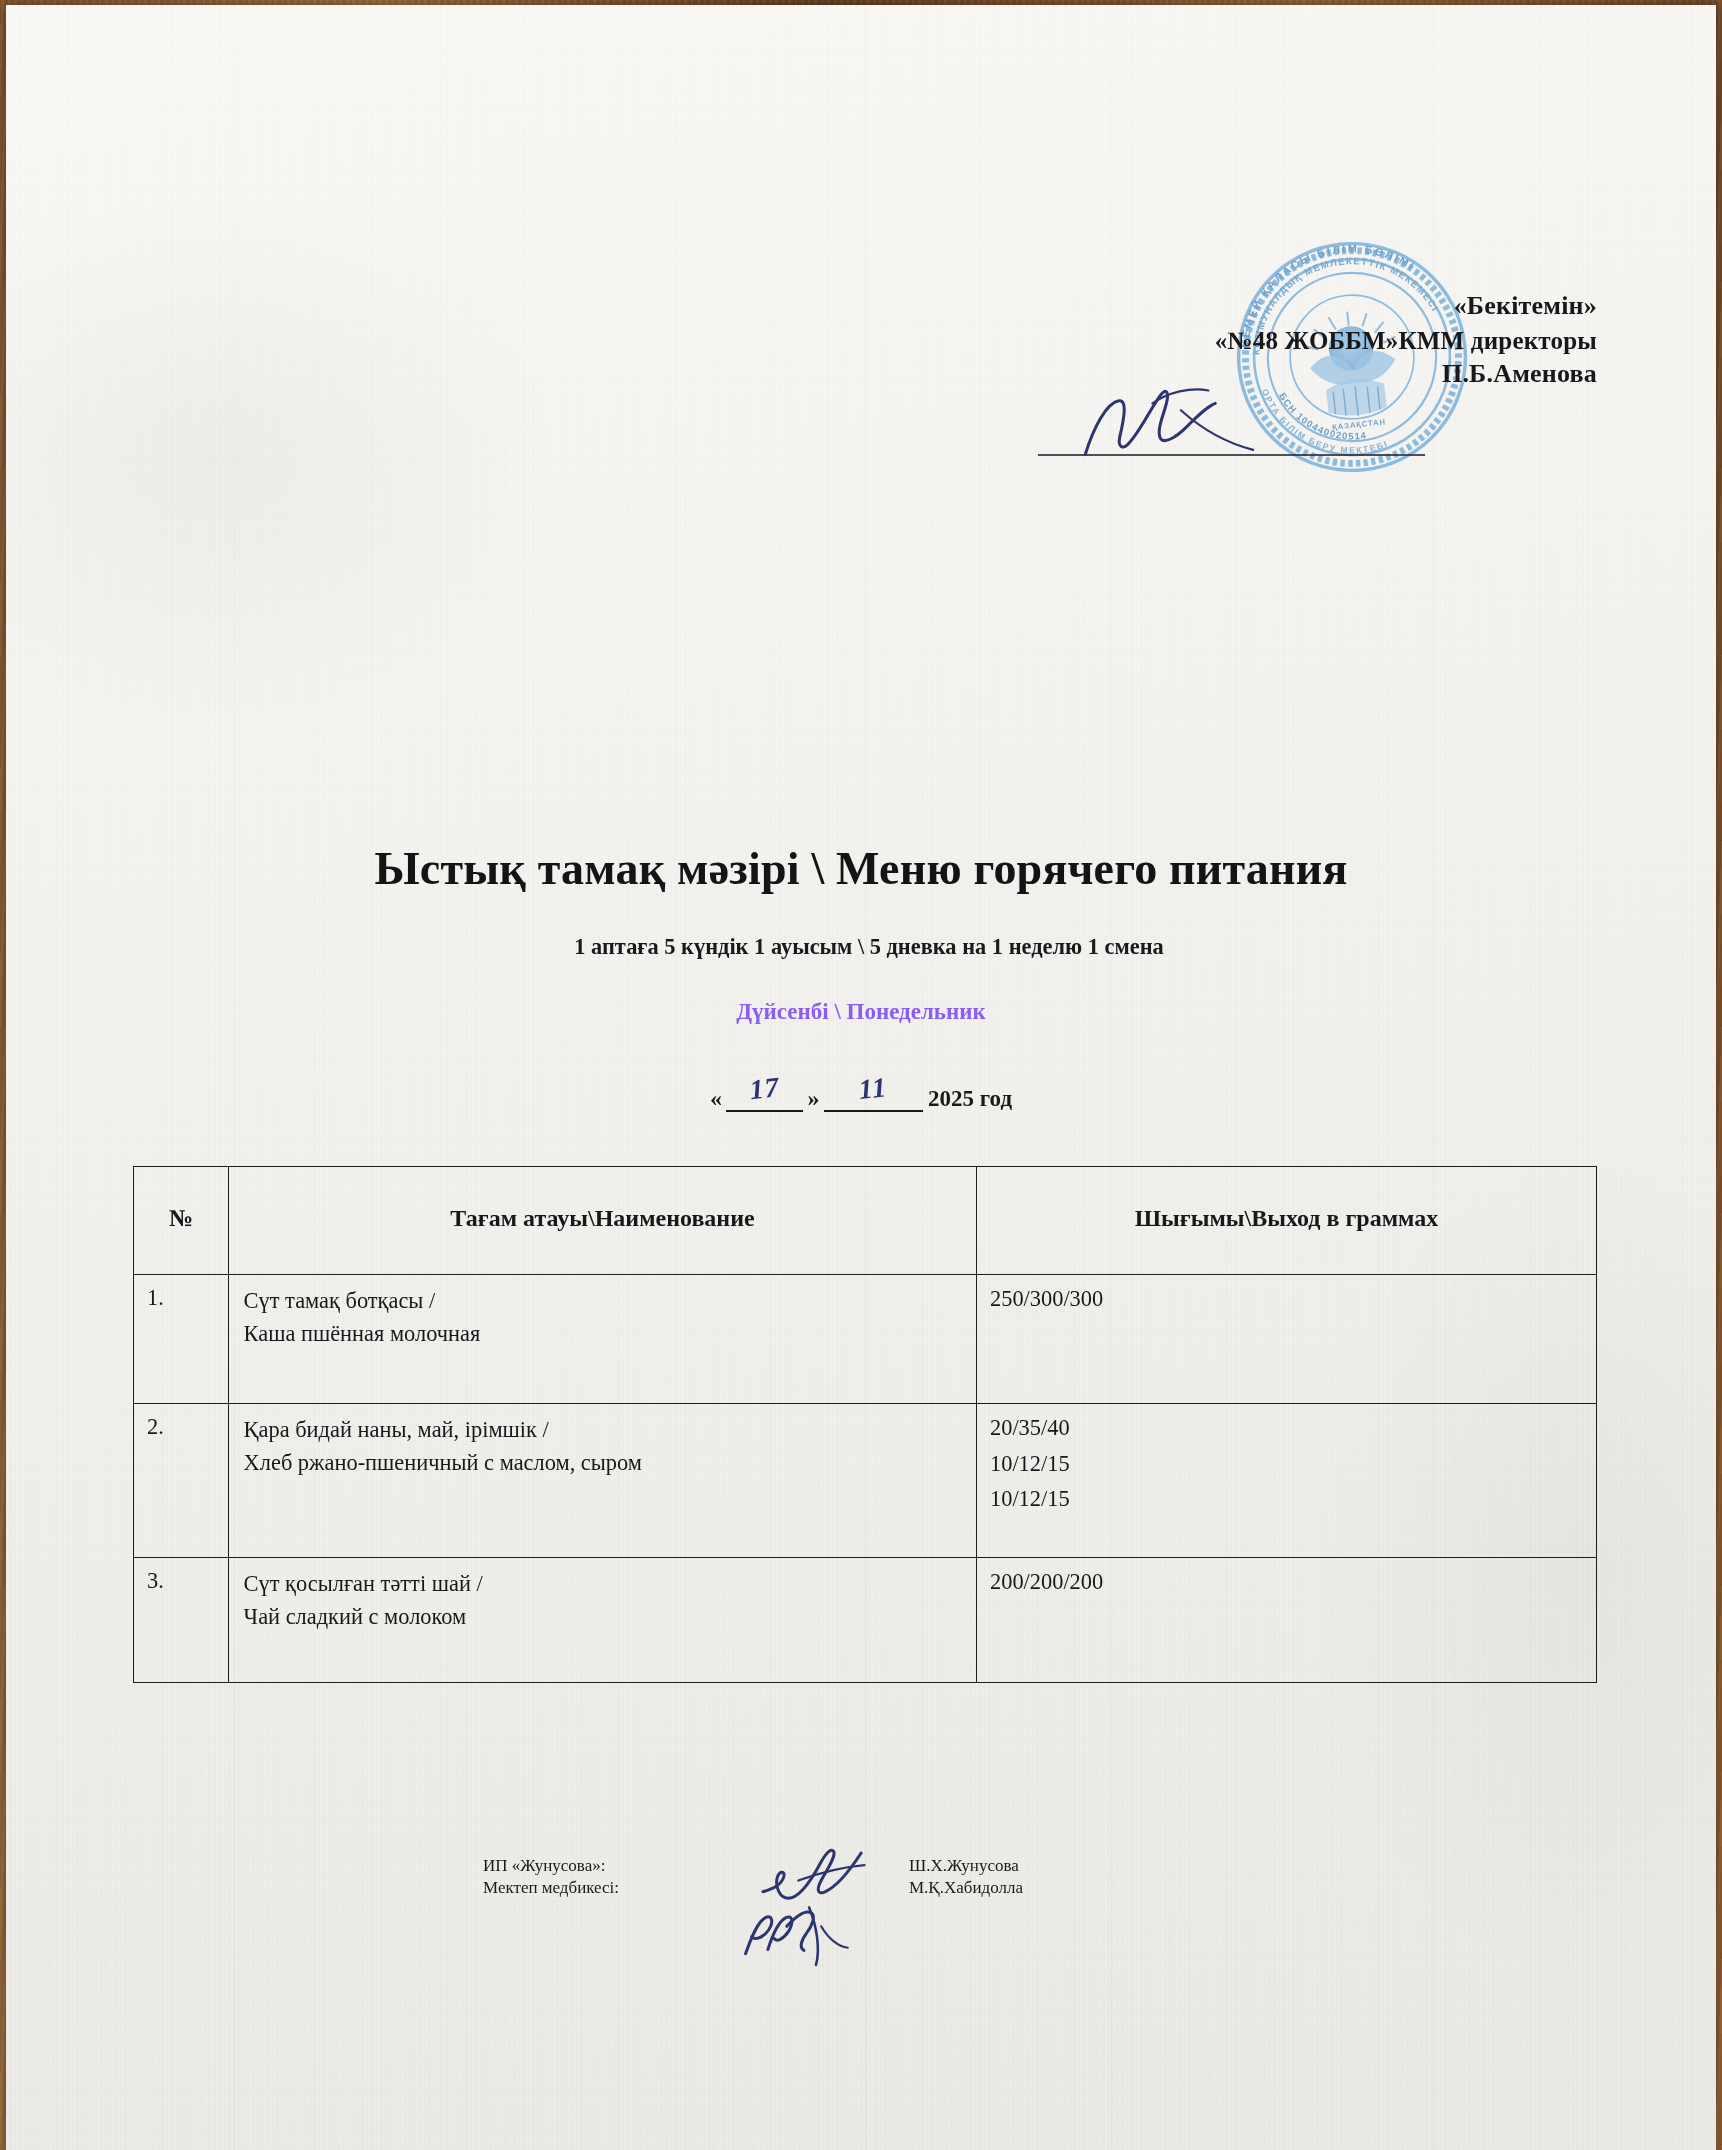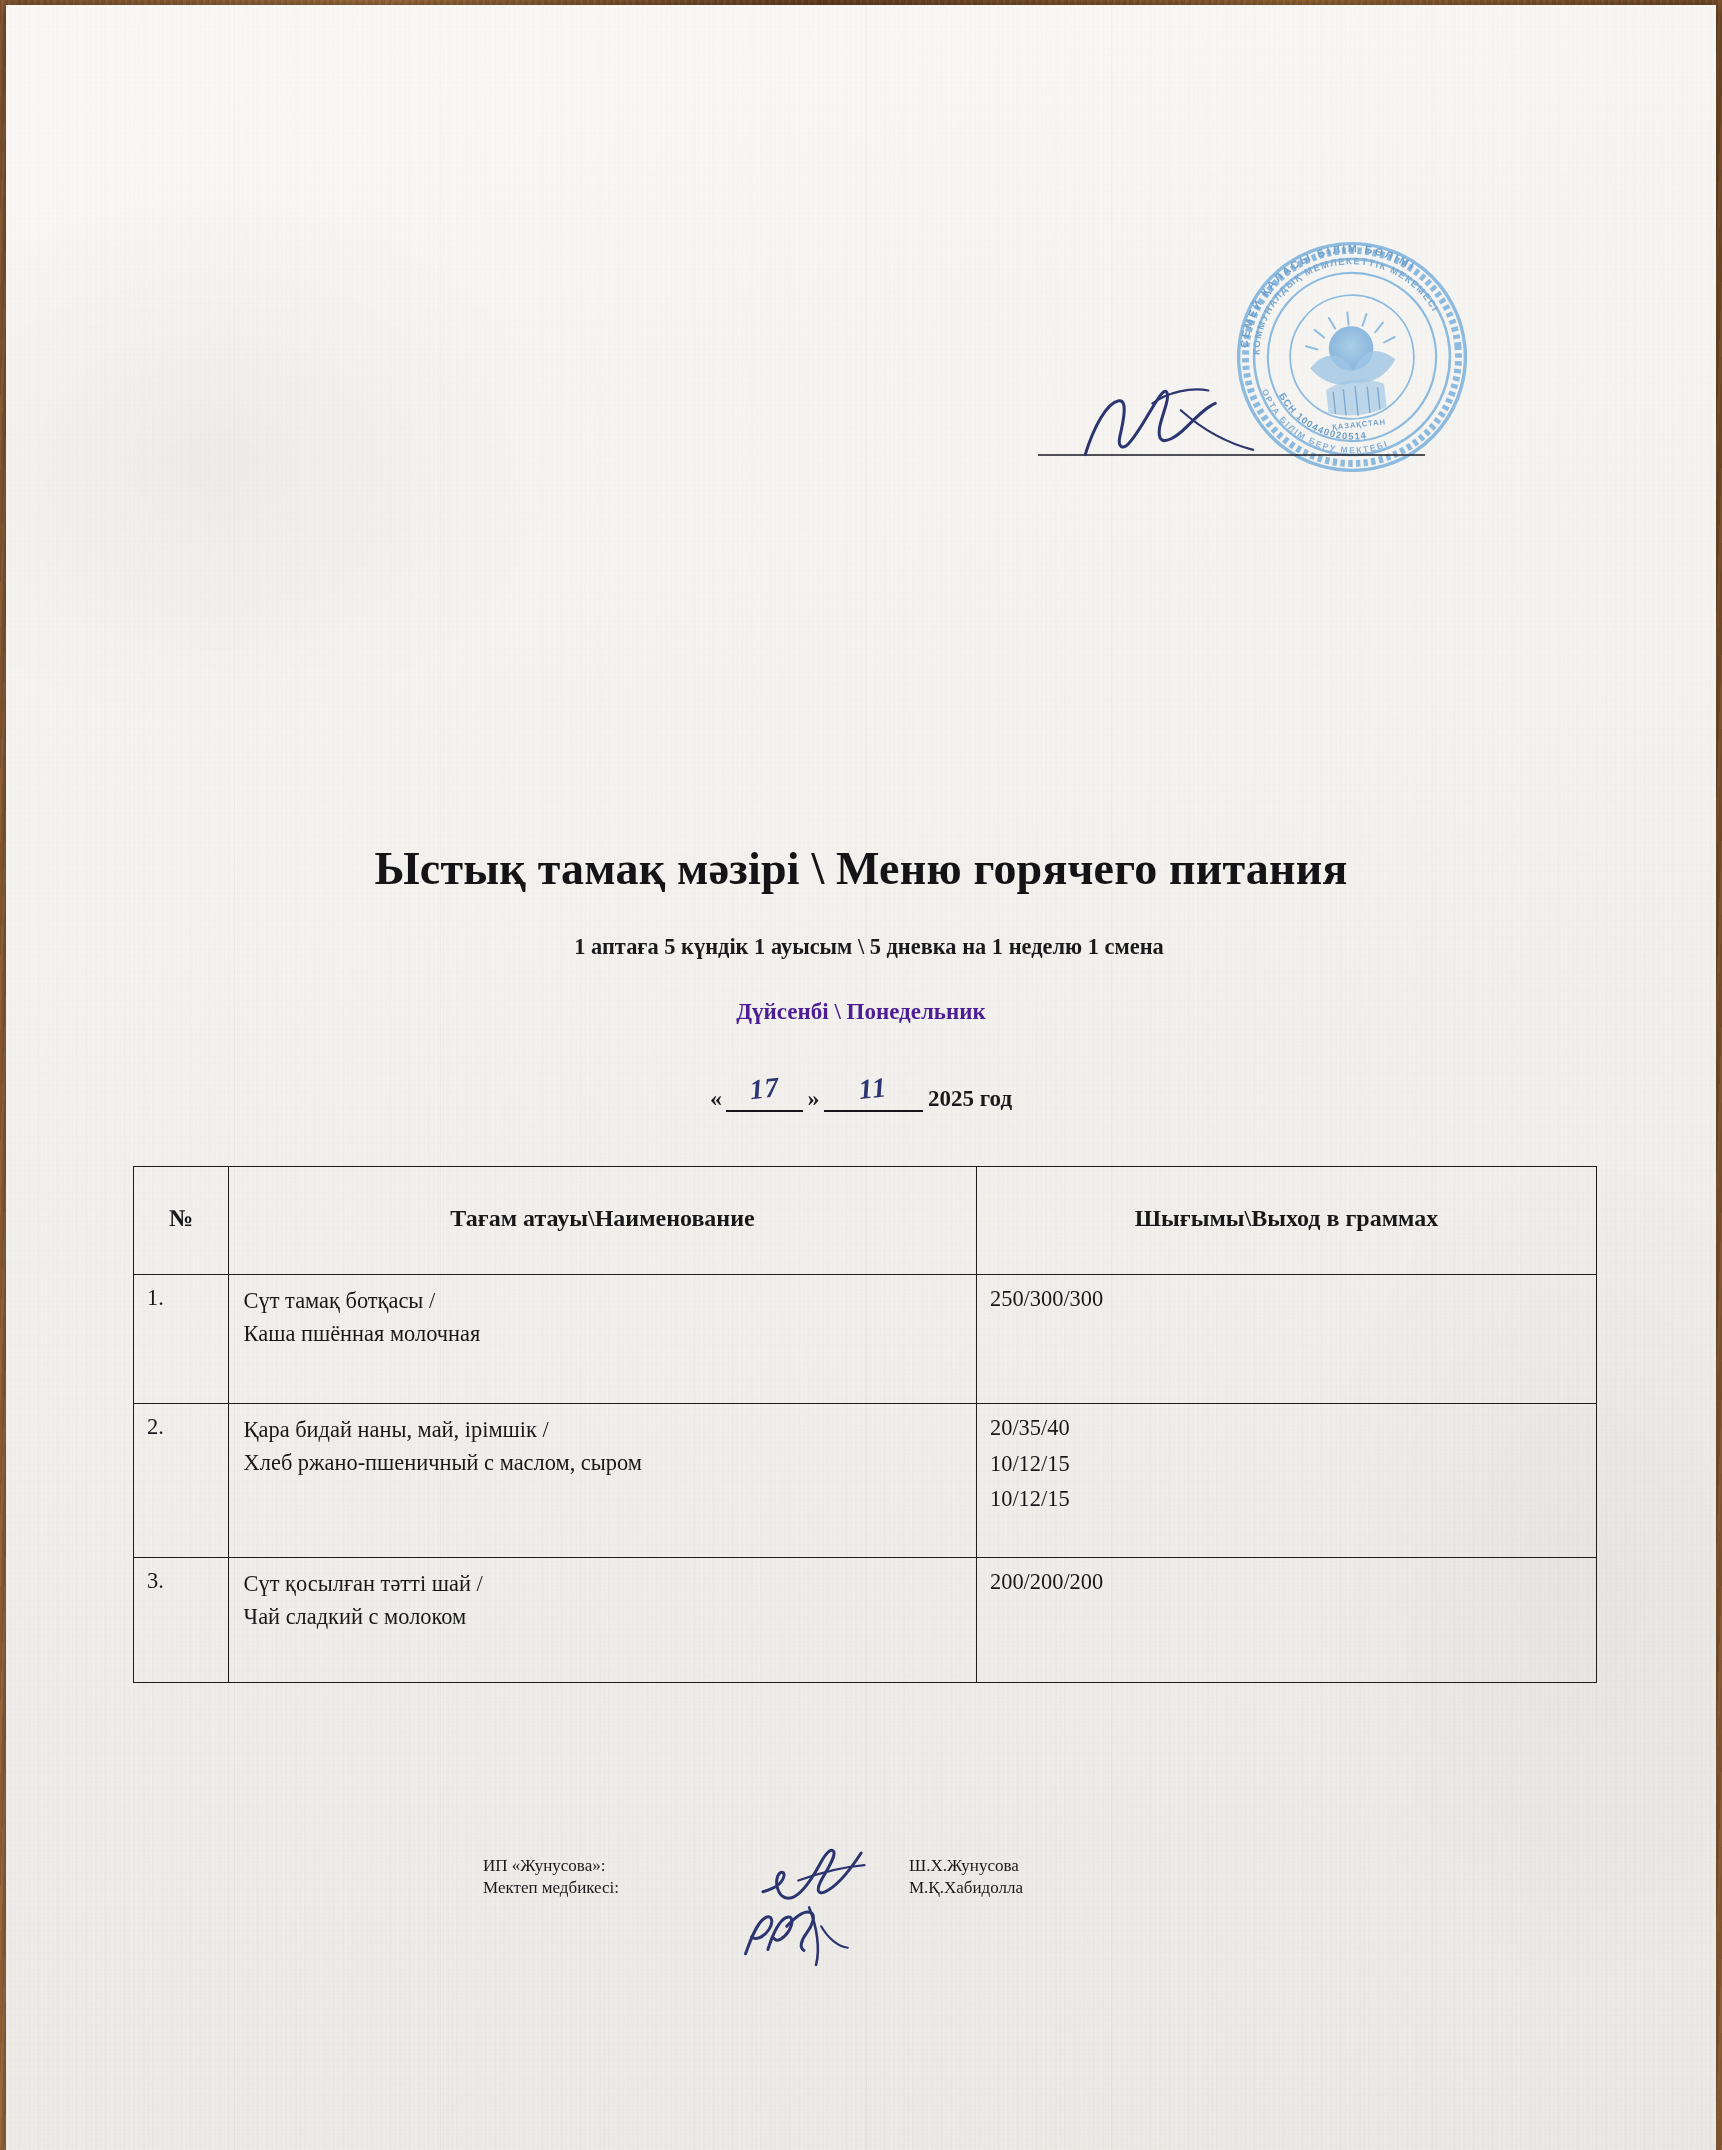--- a/index.html
+++ b/index.html
@@ -100,21 +100,21 @@
     text-align:center;
     font-size:46px; font-weight:700; letter-spacing:0.2px;
     color:#141417;
   }
   #doc-subtitle {
     position:absolute; left:0; right:0; top:929px;
     text-align:center; font-size:22.4px; font-weight:700; color:#1a1a1d;margin-left:16px;
   }
   #doc-day {
     position:absolute; left:0; right:0; top:994px;
-    text-align:center; font-size:23px; font-weight:700; color:#4c1d95;
+    text-align:center; font-size:23px; font-weight:700; color:#8b5cf6;
   }
 
   
   #date-line {
     position:absolute; left:0; right:0; top:1071px;
     display:flex; justify-content:center; align-items:flex-end; gap:4.3px;
     font-size:23px; font-weight:700; color:#1a1a1d;
   }
   .quote { font-size:24px; }
   .blank {
@@ -254,20 +254,25 @@
             <line x1="156" y1="206" x2="156" y2="237"></line>
             <line x1="170" y1="204" x2="170" y2="239"></line>
             <line x1="184" y1="206" x2="184" y2="237"></line>
             <line x1="196" y1="208" x2="196" y2="234"></line>
           </g>
           <text x="170" y="252" text-anchor="middle" font-family="Liberation Sans, sans-serif" font-size="9" font-weight="700" fill="#5d94c6" letter-spacing="1">ҚАЗАҚСТАН</text>
         </g>
       </svg>
     </div>
 
+    <div id="approval">
+      <div class="ln">«Бекітемін»</div>
+      <div class="ln sm">«№48 ЖОББМ»КММ директоры</div>
+      <div class="ln">П.Б.Аменова</div>
+    </div>
     <div id="sig-rule"></div>
 
     <div id="director-sign">
       <svg viewBox="0 0 620 260" xmlns="http://www.w3.org/2000/svg">
         <g fill="none" stroke="#2c3570" stroke-width="7" stroke-linecap="round" stroke-linejoin="round">
           <path d="M40 215 C60 150, 90 95, 118 90 C140 86, 128 140, 120 175 C116 196, 126 206, 142 188
                    C168 160, 192 108, 214 78 C228 58, 236 70, 228 98 C220 128, 206 158, 214 176
                    C222 192, 250 176, 276 150 C300 126, 322 104, 342 96"></path>
           <path d="M196 96 C232 70, 286 58, 326 66" stroke-width="5"></path>
           <path d="M262 112 C300 146, 360 186, 430 204" stroke-width="5"></path>

